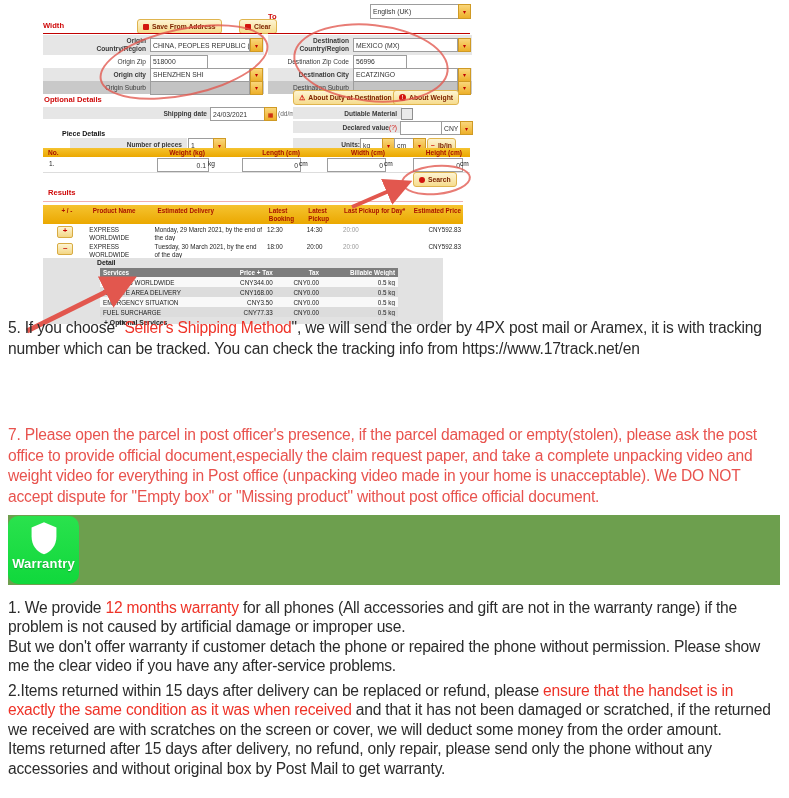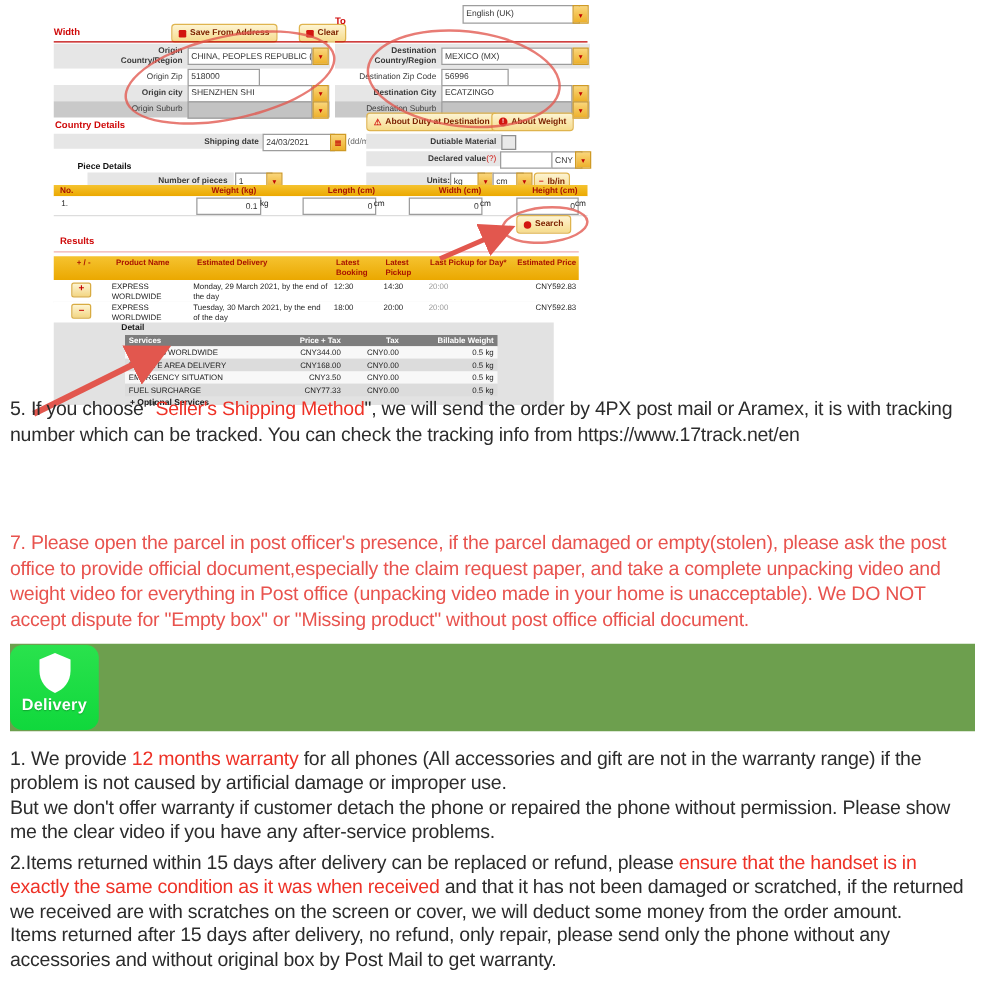--- a/index.html
+++ b/index.html
@@ -121,21 +121,21 @@
           <span>ECATZINGO</span>
         </div>
       <div class="drop">▾</div>
     </div>
     <div class="arow bg4" style="left:268px;top:81px;width:202px;height:13px">
       <div class="lbl" style="width:80px">Destination Suburb</div>
       <div class="field grow" style="background:#c3c3c3"></div>
       <div class="drop">▾</div>
     </div>
 
-    <div class="abs red-label" style="left:44px;top:95px">Country Details</div>
+    <div class="abs red-label" style="left:44px;top:95px">Optional Details</div>
     <div class="abs btn" style="left:293px;top:90px">
         <span style="color:#d2150f;font-size:7px">⚠</span>
         <span>About Duty at Destination</span>
       </div>
     <div class="abs btn" style="left:393px;top:90px">
         <span style="width:7px;height:7px;border-radius:50%;background:#d2150f;color:#fff;font-size:5px;line-height:7px;text-align:center;flex:none">!</span>
         <span>About Weight</span>
       </div>
 
     <div class="lblcell b" style="left:43px;top:107px;width:164px">Shipping date</div>
@@ -301,21 +301,21 @@
   <p class="para" style="top:318px"><span>5. If you choose "</span><span class="redtxt">Seller's Shipping Method</span><span>", we will send the order by 4PX post mail or Aramex, it is with tracking number which can be tracked. You can check the tracking info from https://www.17track.net/en</span></p>
 
 
   <p class="para red-para" style="top:425px">7. Please open the parcel in post officer's presence, if the parcel damaged or empty(stolen), please ask the post office to provide official document,especially the claim request paper, and take a complete unpacking video and weight video for everything in Post office (unpacking video made in your home is unacceptable). We DO NOT accept dispute for "Empty box" or "Missing product" without post office official document.</p>
 
   <div class="banner">
     <div class="badge">
       <svg width="32" height="34" viewBox="0 0 24 26">
         <path d="M12 1 L21.5 5 V12 C21.5 18.5 17.5 23.5 12 25.5 C6.5 23.5 2.5 18.5 2.5 12 V5 Z" fill="#ffffff"></path>
       </svg>
-      <div class="badge-label">Delivery</div>
+      <div class="badge-label">Warrantry</div>
     </div>
   </div>
 
   <p class="para para2" style="top:598px"><span>1. We provide </span><span class="redtxt">12 months warranty</span><span> for all phones (All accessories and gift are not in the warranty range) if the problem is not caused by artificial damage or improper use.</span><br><span>But we don't offer warranty if customer detach the phone or repaired the phone without permission. Please show me the clear video if you have any after-service problems.</span></p>
 
   <p class="para para2" style="top:681px"><span>2.Items returned within 15 days after delivery can be replaced or refund, please </span><span class="redtxt">ensure that the handset is in exactly the same condition as it was when received</span><span> and that it has not been damaged or scratched, if the returned we received are with scratches on the screen or cover, we will deduct some money from the order amount.</span><br><span>Items returned after 15 days after delivery, no refund, only repair, please send only the phone without any accessories and without original box by Post Mail to get warranty.</span></p>
 
 </div>
 
 </body></html>

